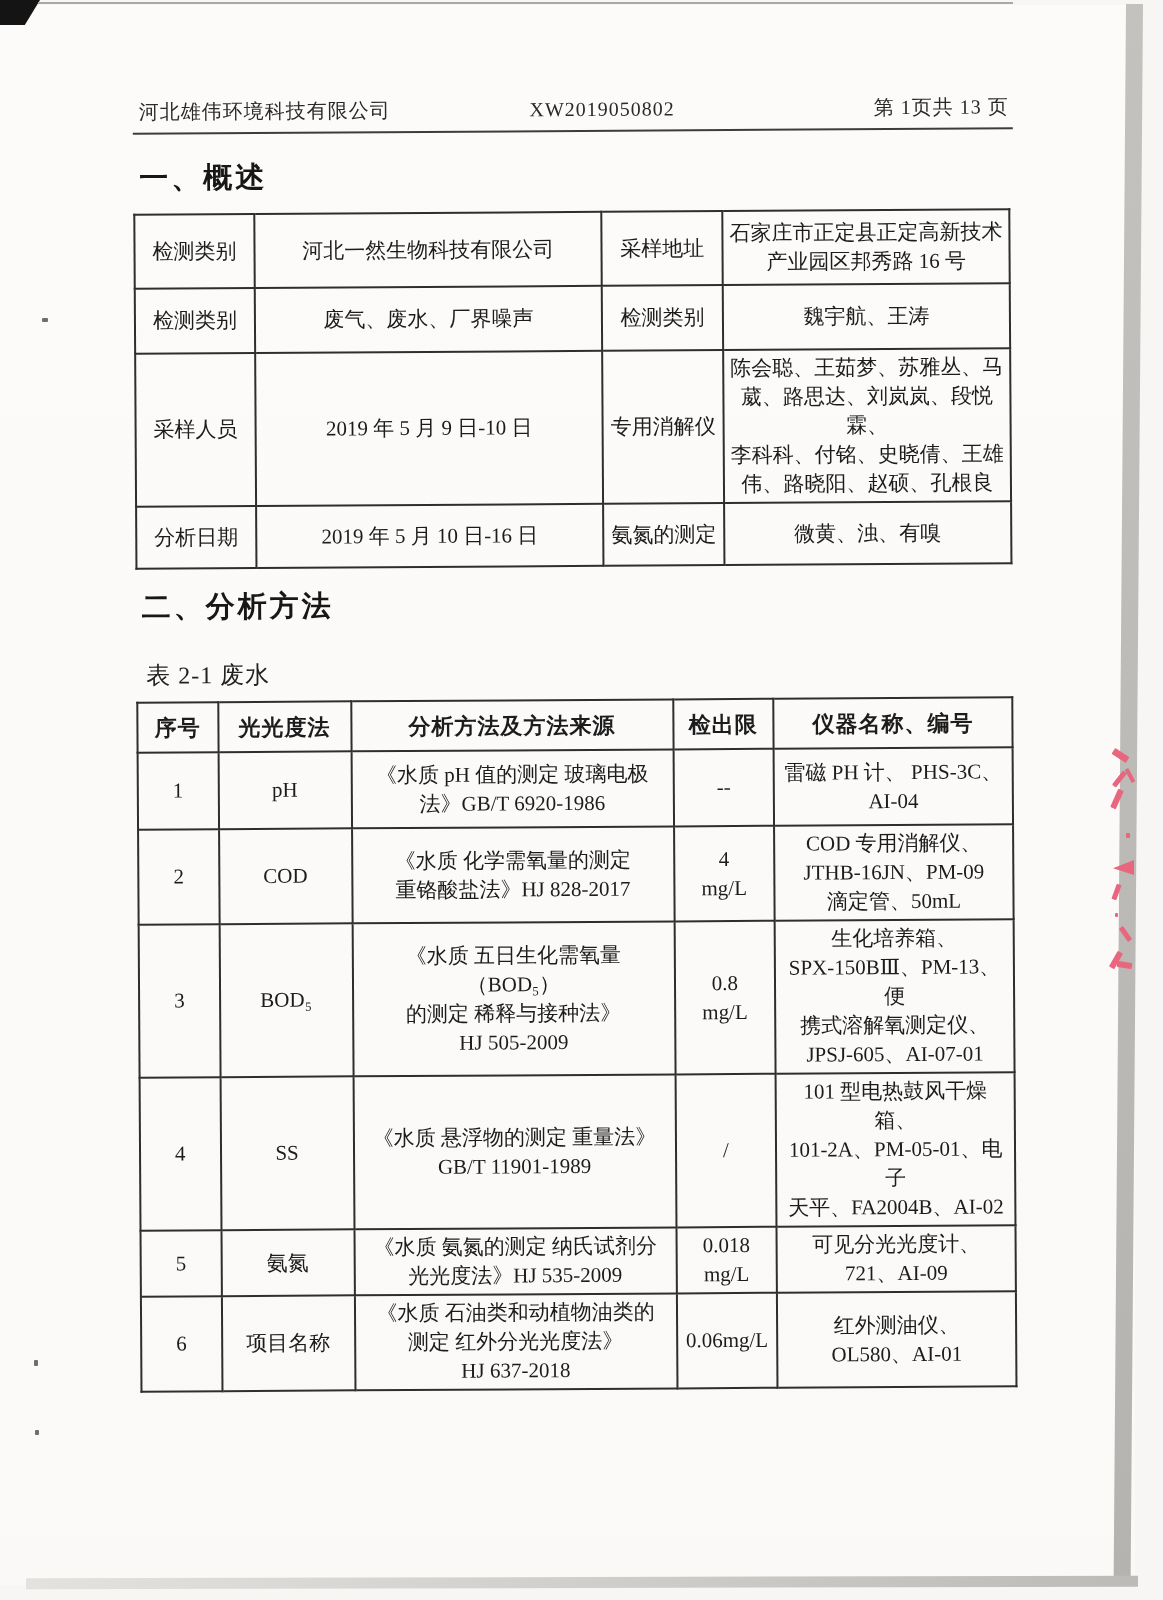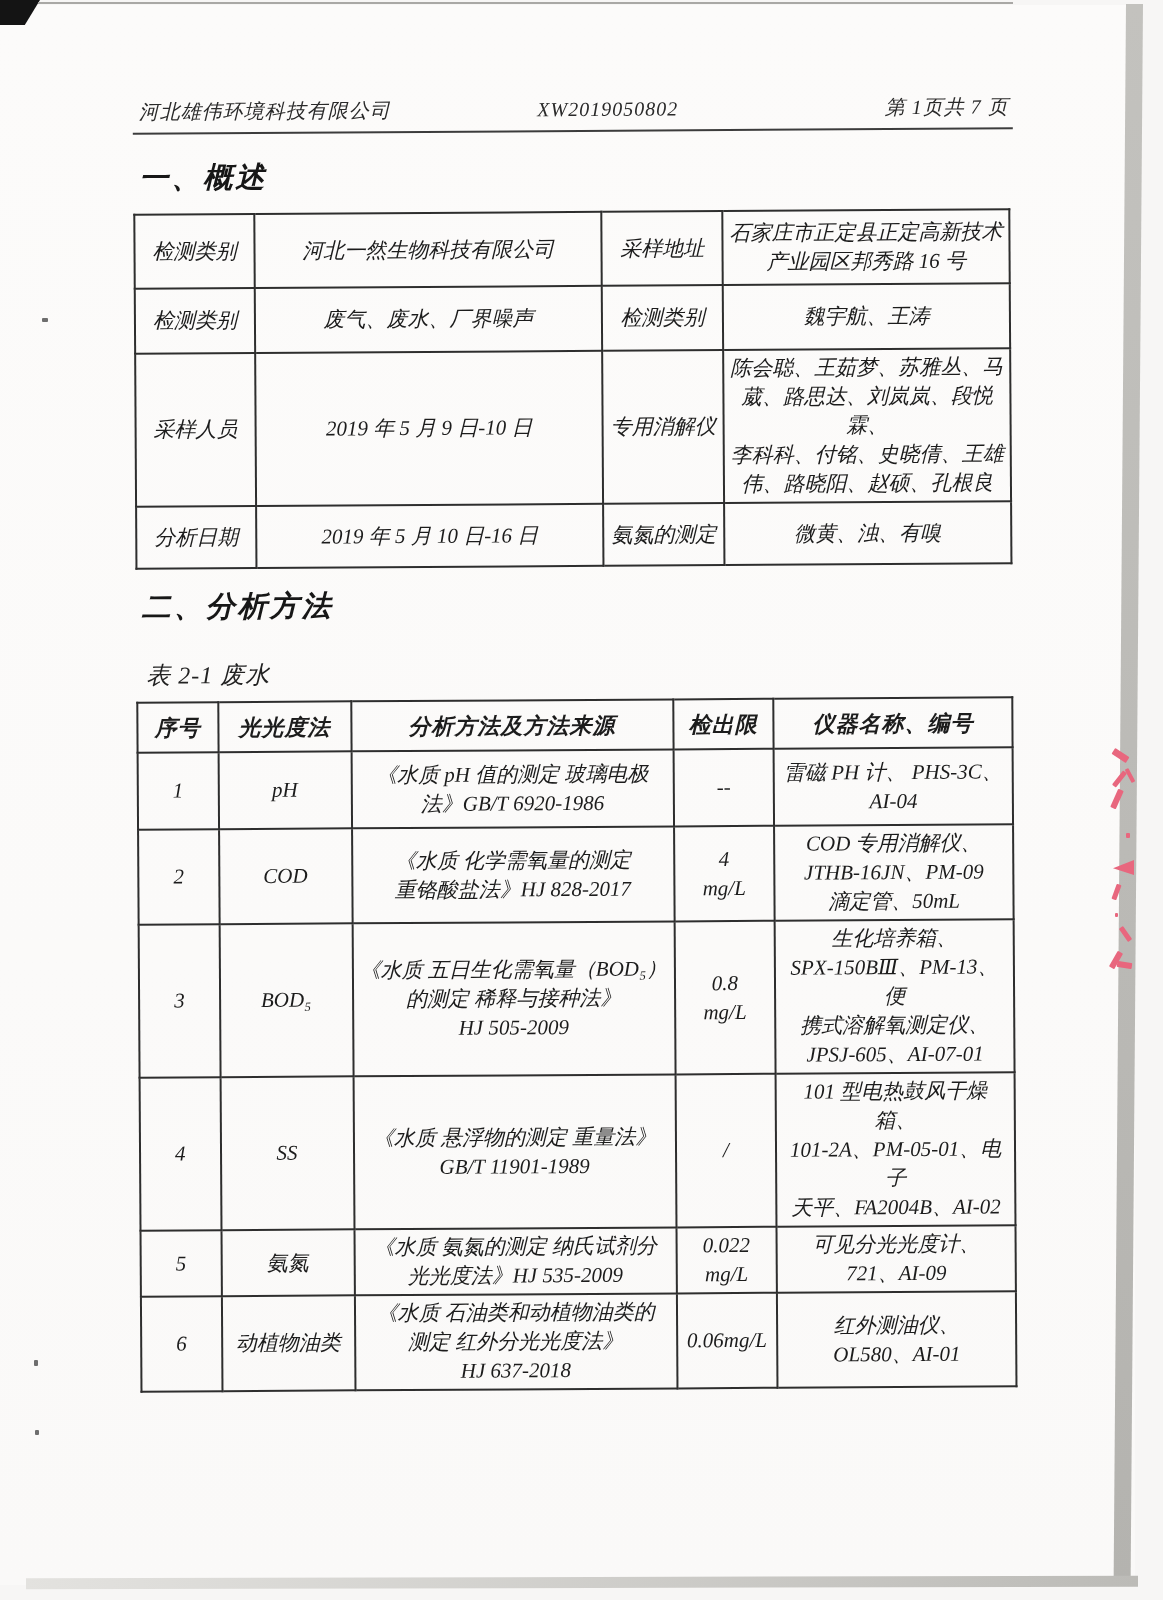--- a/index.html
+++ b/index.html
@@ -1,19 +1,19 @@
 <!DOCTYPE html>
 <html><head>
 <meta charset="utf-8">
 <style>
   * { margin:0; padding:0; box-sizing:border-box; }
   html,body { width:1163px; height:1600px; background:#ffffff; overflow:hidden; }
   body { font-family:"Liberation Serif","DejaVu Serif",serif; color:#1e1e1e; }
 
-  .scan { position:relative; width:1163px; height:1600px; background:#f7f6f5;font-style:italic; }
+  .scan { position:relative; width:1163px; height:1600px; background:#f7f6f5; }
   .paper {
     position:absolute; left:0; top:5px; width:1135px; height:1580px;
     background:linear-gradient(180deg,#fcfbfa 0%,#fbfaf9 60%,#faf9f8 100%);
   }
 
   
   .corner-blot {
     position:absolute; left:0; top:0; width:40px; height:25px; background:#141414;
     clip-path:polygon(0 0,100% 0,62% 100%,0 100%);
   }
@@ -74,21 +74,21 @@
 <body>
 
 <div class="scan">
   <div class="paper"></div>
 
   <div class="content">
 
     <div class="doc-header">
       <span>河北雄伟环境科技有限公司</span>
       <span class="mid">XW2019050802</span>
-      <span>第 1页共 7 页</span>
+      <span>第 1页共 13 页</span>
     </div>
 
     <div class="sec-title">一、概述</div>
 
     <table class="t1">
       <colgroup>
           <col style="width:13.7%">
           <col style="width:39.7%">
           <col style="width:13.8%">
           <col style="width:32.8%">
@@ -186,28 +186,28 @@
           <td>/</td>
           <td>101 型电热鼓风干燥箱、
 101-2A、PM-05-01、电子
 天平、FA2004B、AI-02</td>
         </tr>
         <tr class="re">
           <td>5</td>
           <td>氨氮</td>
           <td>《水质  氨氮的测定  纳氏试剂分
 光光度法》HJ 535-2009</td>
-          <td>0.022
+          <td>0.018
 mg/L</td>
           <td>可见分光光度计、
 721、AI-09</td>
         </tr>
         <tr class="rf">
           <td>6</td>
-          <td>动植物油类</td>
+          <td>项目名称</td>
           <td>《水质  石油类和动植物油类的
 测定  红外分光光度法》
 HJ 637-2018</td>
           <td>0.06mg/L</td>
           <td>红外测油仪、
 OL580、AI-01</td>
         </tr>
       </tbody>
     </table>
   </div>

